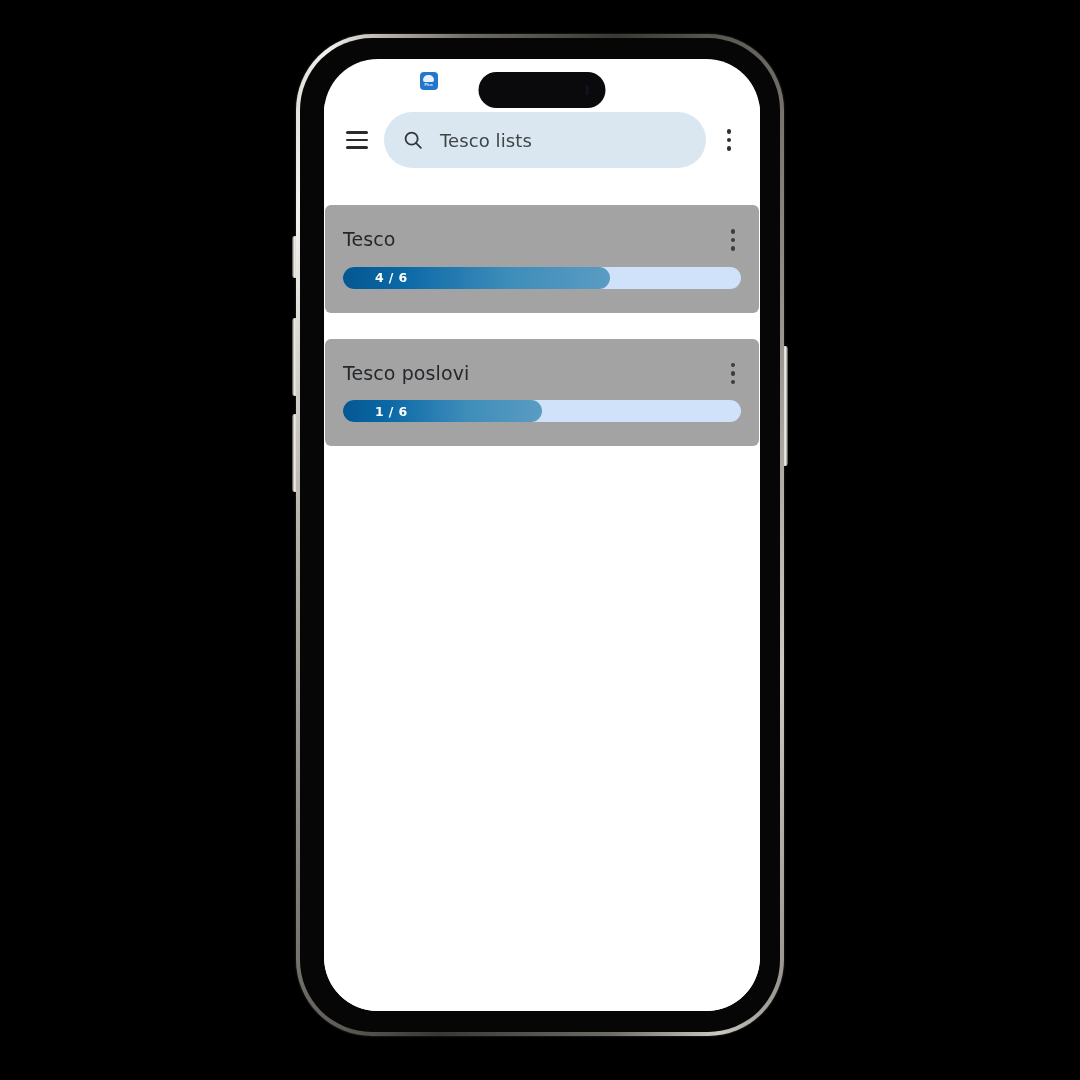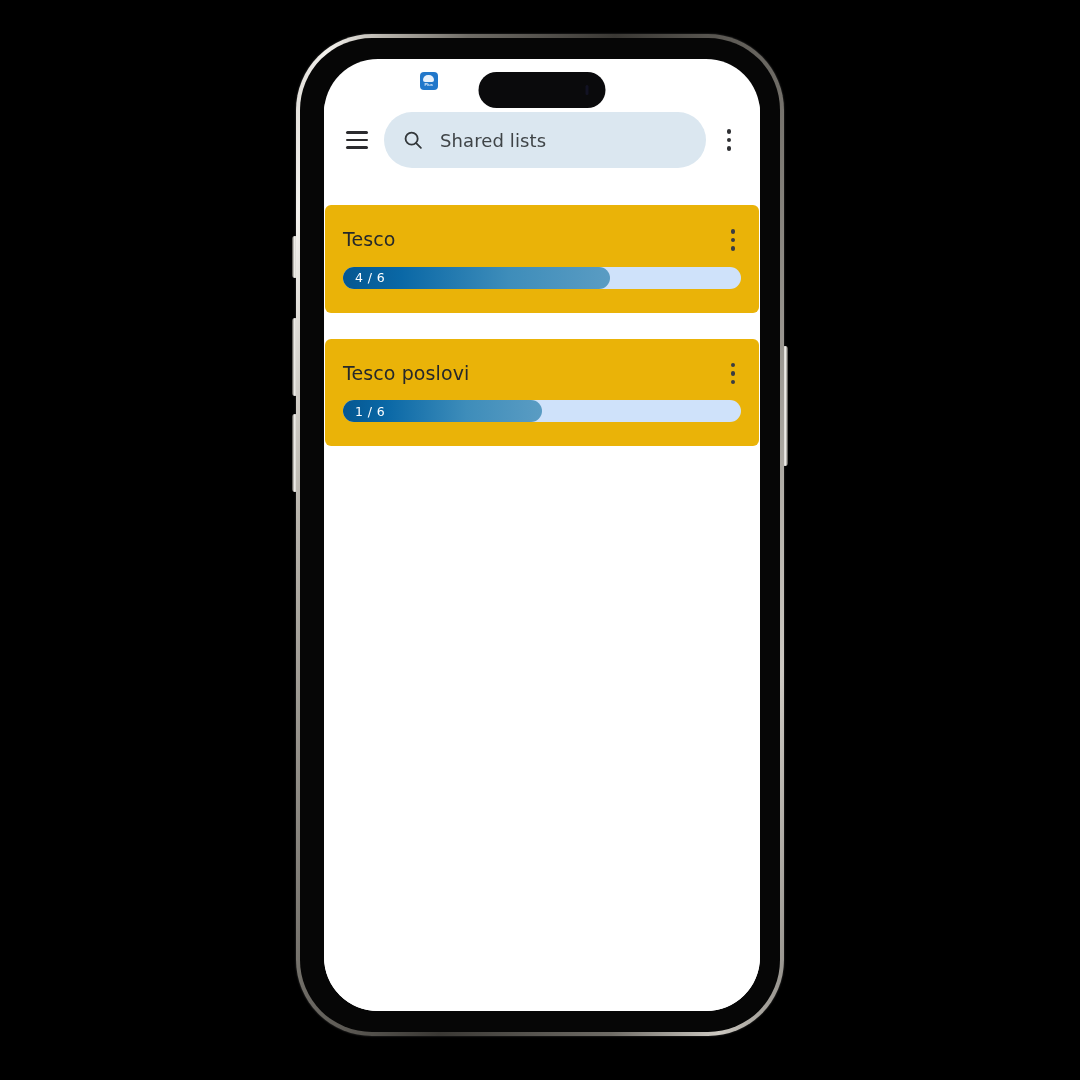--- a/index.html
+++ b/index.html
@@ -276,21 +276,21 @@
     top: 118px;
     width: 100%;
     bottom: 0;
     background: #ffffff;
     overflow: hidden;
     padding-top: 28px;
   }
 
   .list-card {
     margin: 0 0 26px 0;
-    background: #eab308;
+    background: #a3a3a3;
     border-radius: 6px;
     padding: 22px 18px 24px 18px;
     position: relative;
     width: calc(100% - 2px);
     margin-left: 1px;
     cursor: pointer;
   }
 
   .card-header {
     display: flex;
@@ -335,25 +335,26 @@
     top: 0;
     height: 22px;
     border-radius: 11px;
     background: linear-gradient(90deg, #055791 0%, #0a68a6 22%, #3e8dba 62%, #5a9cc3 100%);
     display: flex;
     align-items: center;
     padding-left: 12px;
   }
   .progress-label {
     font-size: 12.5px;
-    font-weight: 400;
+    font-weight: 700;
     color: #ffffff;
     letter-spacing: 0.4px;
     font-family: "DejaVu Sans", sans-serif;
     white-space: nowrap;
+    margin-left: 20px;
   }
 </style>
 </head>
 <body>
 
 <div id="stage">
 
   <div class="side-btn" id="btn-silence"></div>
   <div class="side-btn" id="btn-vol-up"></div>
   <div class="side-btn" id="btn-vol-dn"></div>
@@ -397,21 +398,21 @@
             <span></span>
               <span></span>
               <span></span>
           </div>
 
           <div id="search-bar">
             <svg id="search-icon" viewBox="0 0 24 24" fill="none">
               <circle cx="10.5" cy="10.5" r="6.6" stroke="#33383b" stroke-width="2"></circle>
               <line x1="15.4" y1="15.4" x2="20.6" y2="20.6" stroke="#33383b" stroke-width="2" stroke-linecap="round"></line>
             </svg>
-            <span id="search-placeholder">Shared lists</span>
+            <span id="search-placeholder">Tesco lists</span>
           </div>
 
           <div id="overflow-button">
             <i></i>
               <i></i>
               <i></i>
           </div>
         </div>
 
         <div id="list-container">

